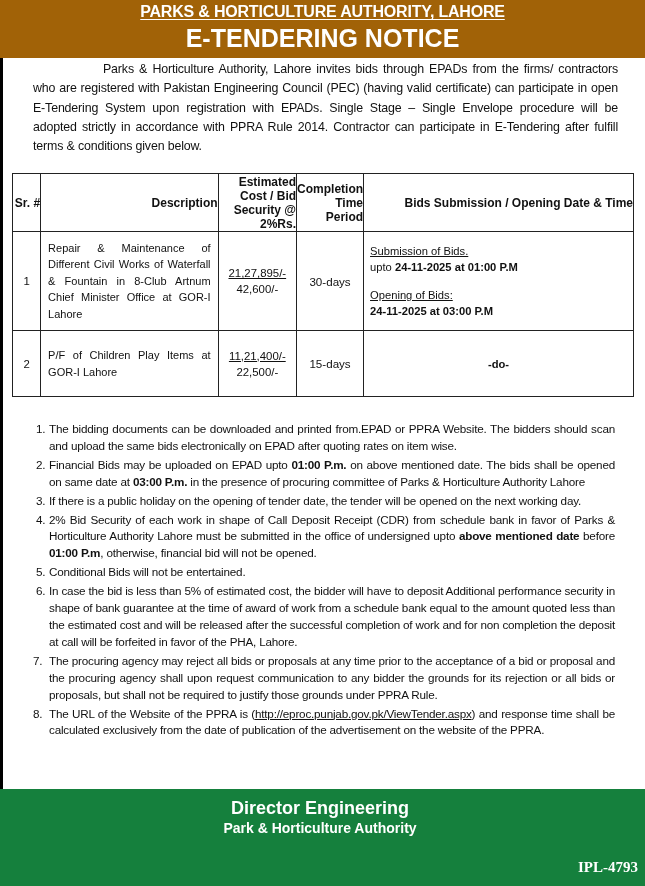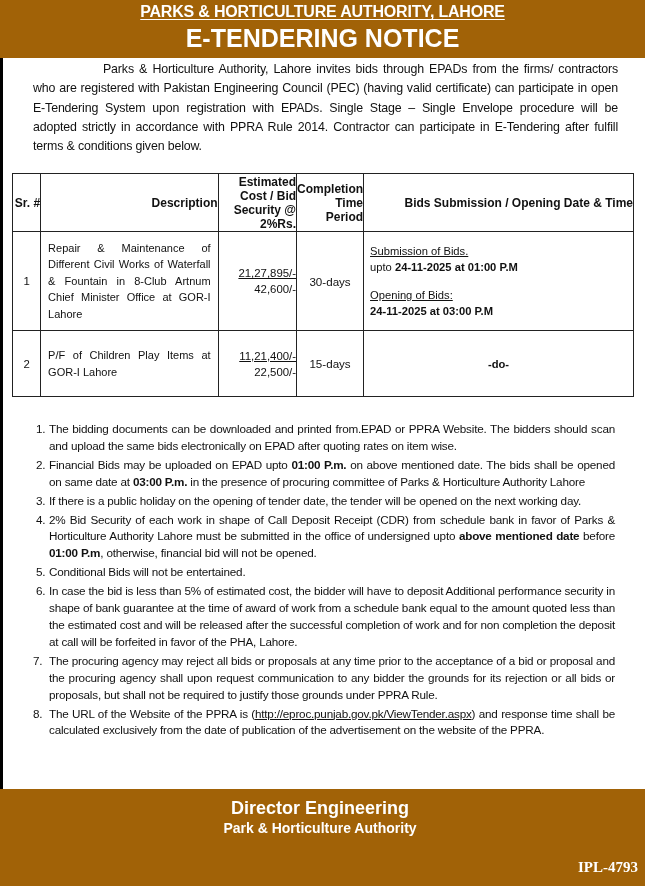--- a/index.html
+++ b/index.html
@@ -15,38 +15,38 @@
   table.tender { position: absolute; left: 9px; top: 115px; width: 622px; border-collapse: collapse; font-size: 11.2px; }
   table.tender td, table.tender th { border: 1.6px solid #222; padding: 0; }
   table.tender th { font-weight: bold; height: 57px; font-size: 12px; line-height: 14px; text-align: right; }
   .c-sr { width: 28px; text-align: center; }
   .c-desc { width: 170px; }
   .c-cost { width: 79px; text-align: center; }
   .c-time { width: 66px; text-align: center; }
   .c-bid { width: 272px; }
   td.c-sr { font-size: 11.4px; }
   td.c-desc { text-align: justify; padding: 0 7px 0 7px !important; line-height: 16.5px; font-size: 11px; }
-  td.c-cost { line-height: 16px; font-size: 11.4px; text-align: right; }
+  td.c-cost { line-height: 16px; font-size: 11.4px; }
   .cost-top { text-decoration: underline; }
   td.c-time { font-size: 11.6px; }
   td.c-bid { padding: 0 6px !important; font-size: 11.2px; line-height: 16px; }
   td.c-bid.ditto { text-align: center; font-weight: bold; }
   .bid-label { text-decoration: underline; display: block; }
   .bid-val { display: block; font-weight: bold; }
   .bid-val .pre { font-weight: normal; }
   .row1 td { height: 98px; }
   .row2 td { height: 65px; }
   .gap { display: block; height: 12px; }
   ol.terms { position: absolute; left: 12px; top: 363px; width: 600px; margin: 0; padding: 0; list-style: none; font-size: 11.7px; line-height: 16.9px; letter-spacing: -0.2px; }
   ol.terms li { position: relative; padding-left: 34px; text-align: justify; margin-bottom: 2px; }
   ol.terms li .num { position: absolute; left: 21px; top: 0; }
   ol.terms li.wide .num { left: 18px; }
   ol.terms b { font-weight: bold; }
   ol.terms .url { text-decoration: underline; }
-  .footer { position: absolute; left: 0; top: 789px; width: 645px; height: 97px; background: #a16207; color: #fff; }
+  .footer { position: absolute; left: 0; top: 789px; width: 645px; height: 97px; background: #15803d; color: #fff; }
   .sign { position: absolute; left: 130px; width: 380px; text-align: center; top: 8px; }
   .sign .s1 { font-size: 18px; font-weight: bold; line-height: 22px; }
   .sign .s2 { font-size: 14px; font-weight: bold; line-height: 19.5px; }
   .ref { position: absolute; right: 7px; top: 70px; font-family: "Liberation Serif", serif; font-size: 15px; font-weight: bold; }
 </style>
 </head>
 <body>
 
 <div class="header">
   <div class="org-title"><span>PARKS &amp; HORTICULTURE AUTHORITY, LAHORE</span></div>

